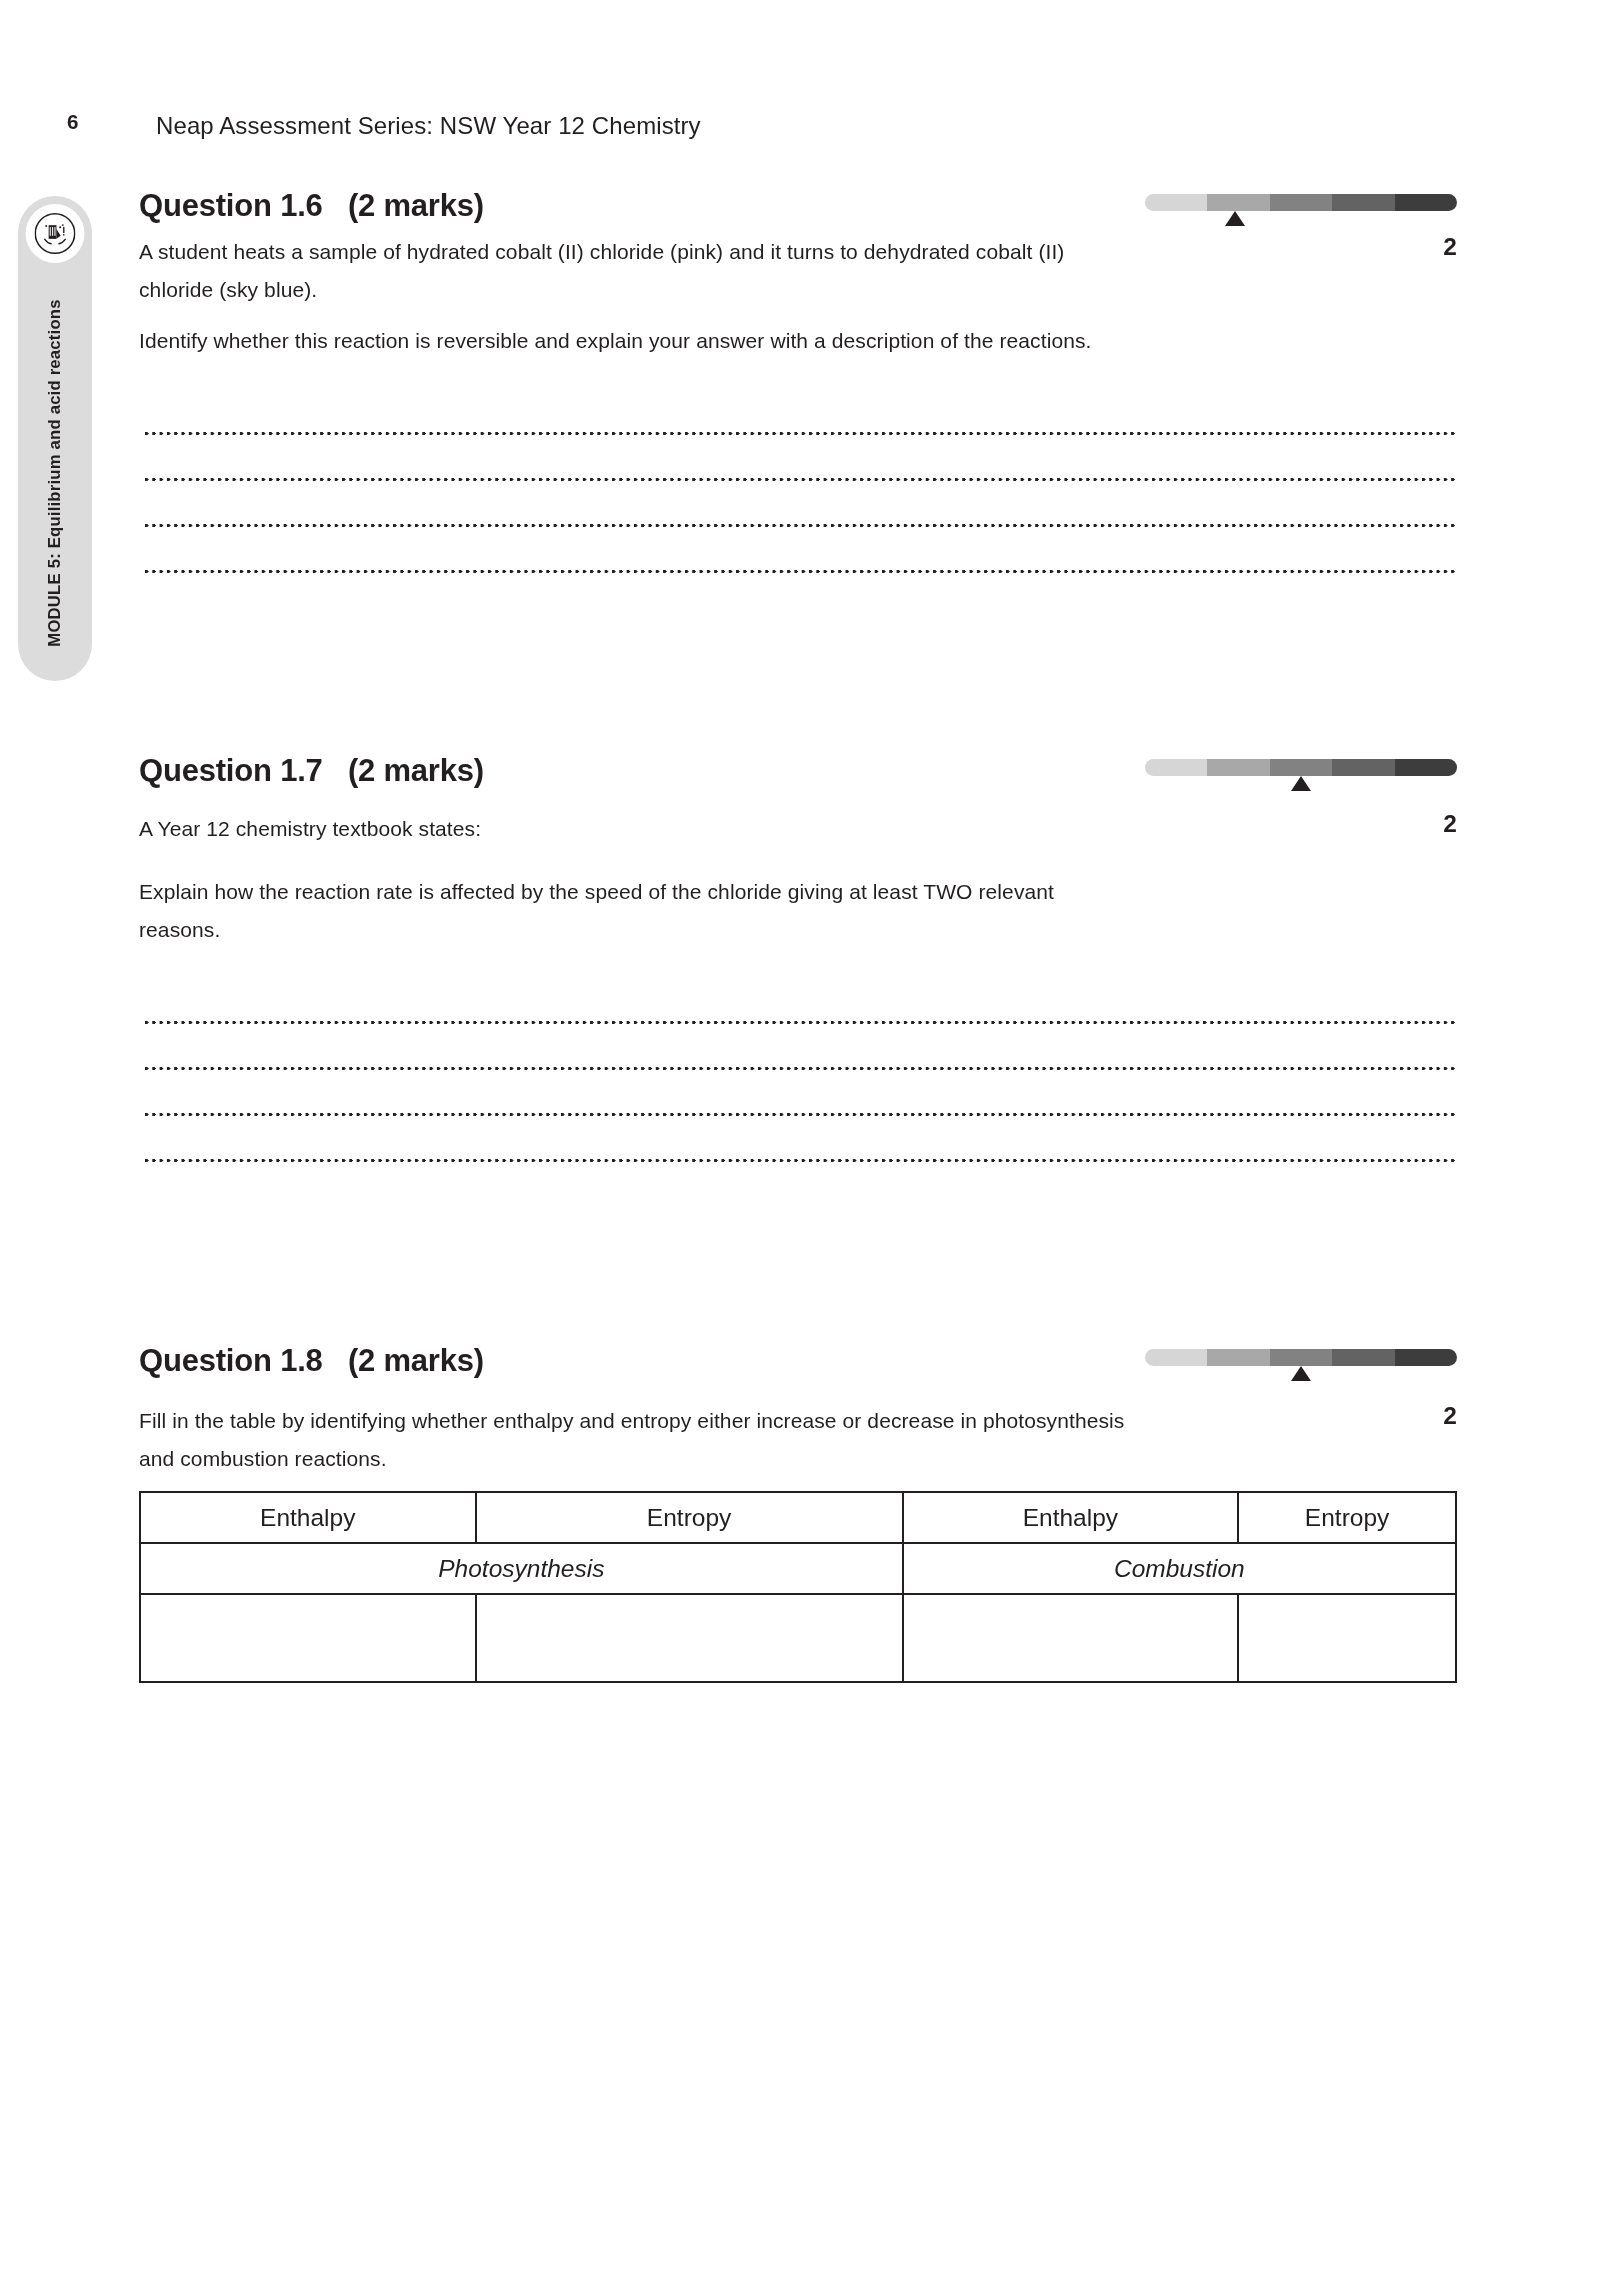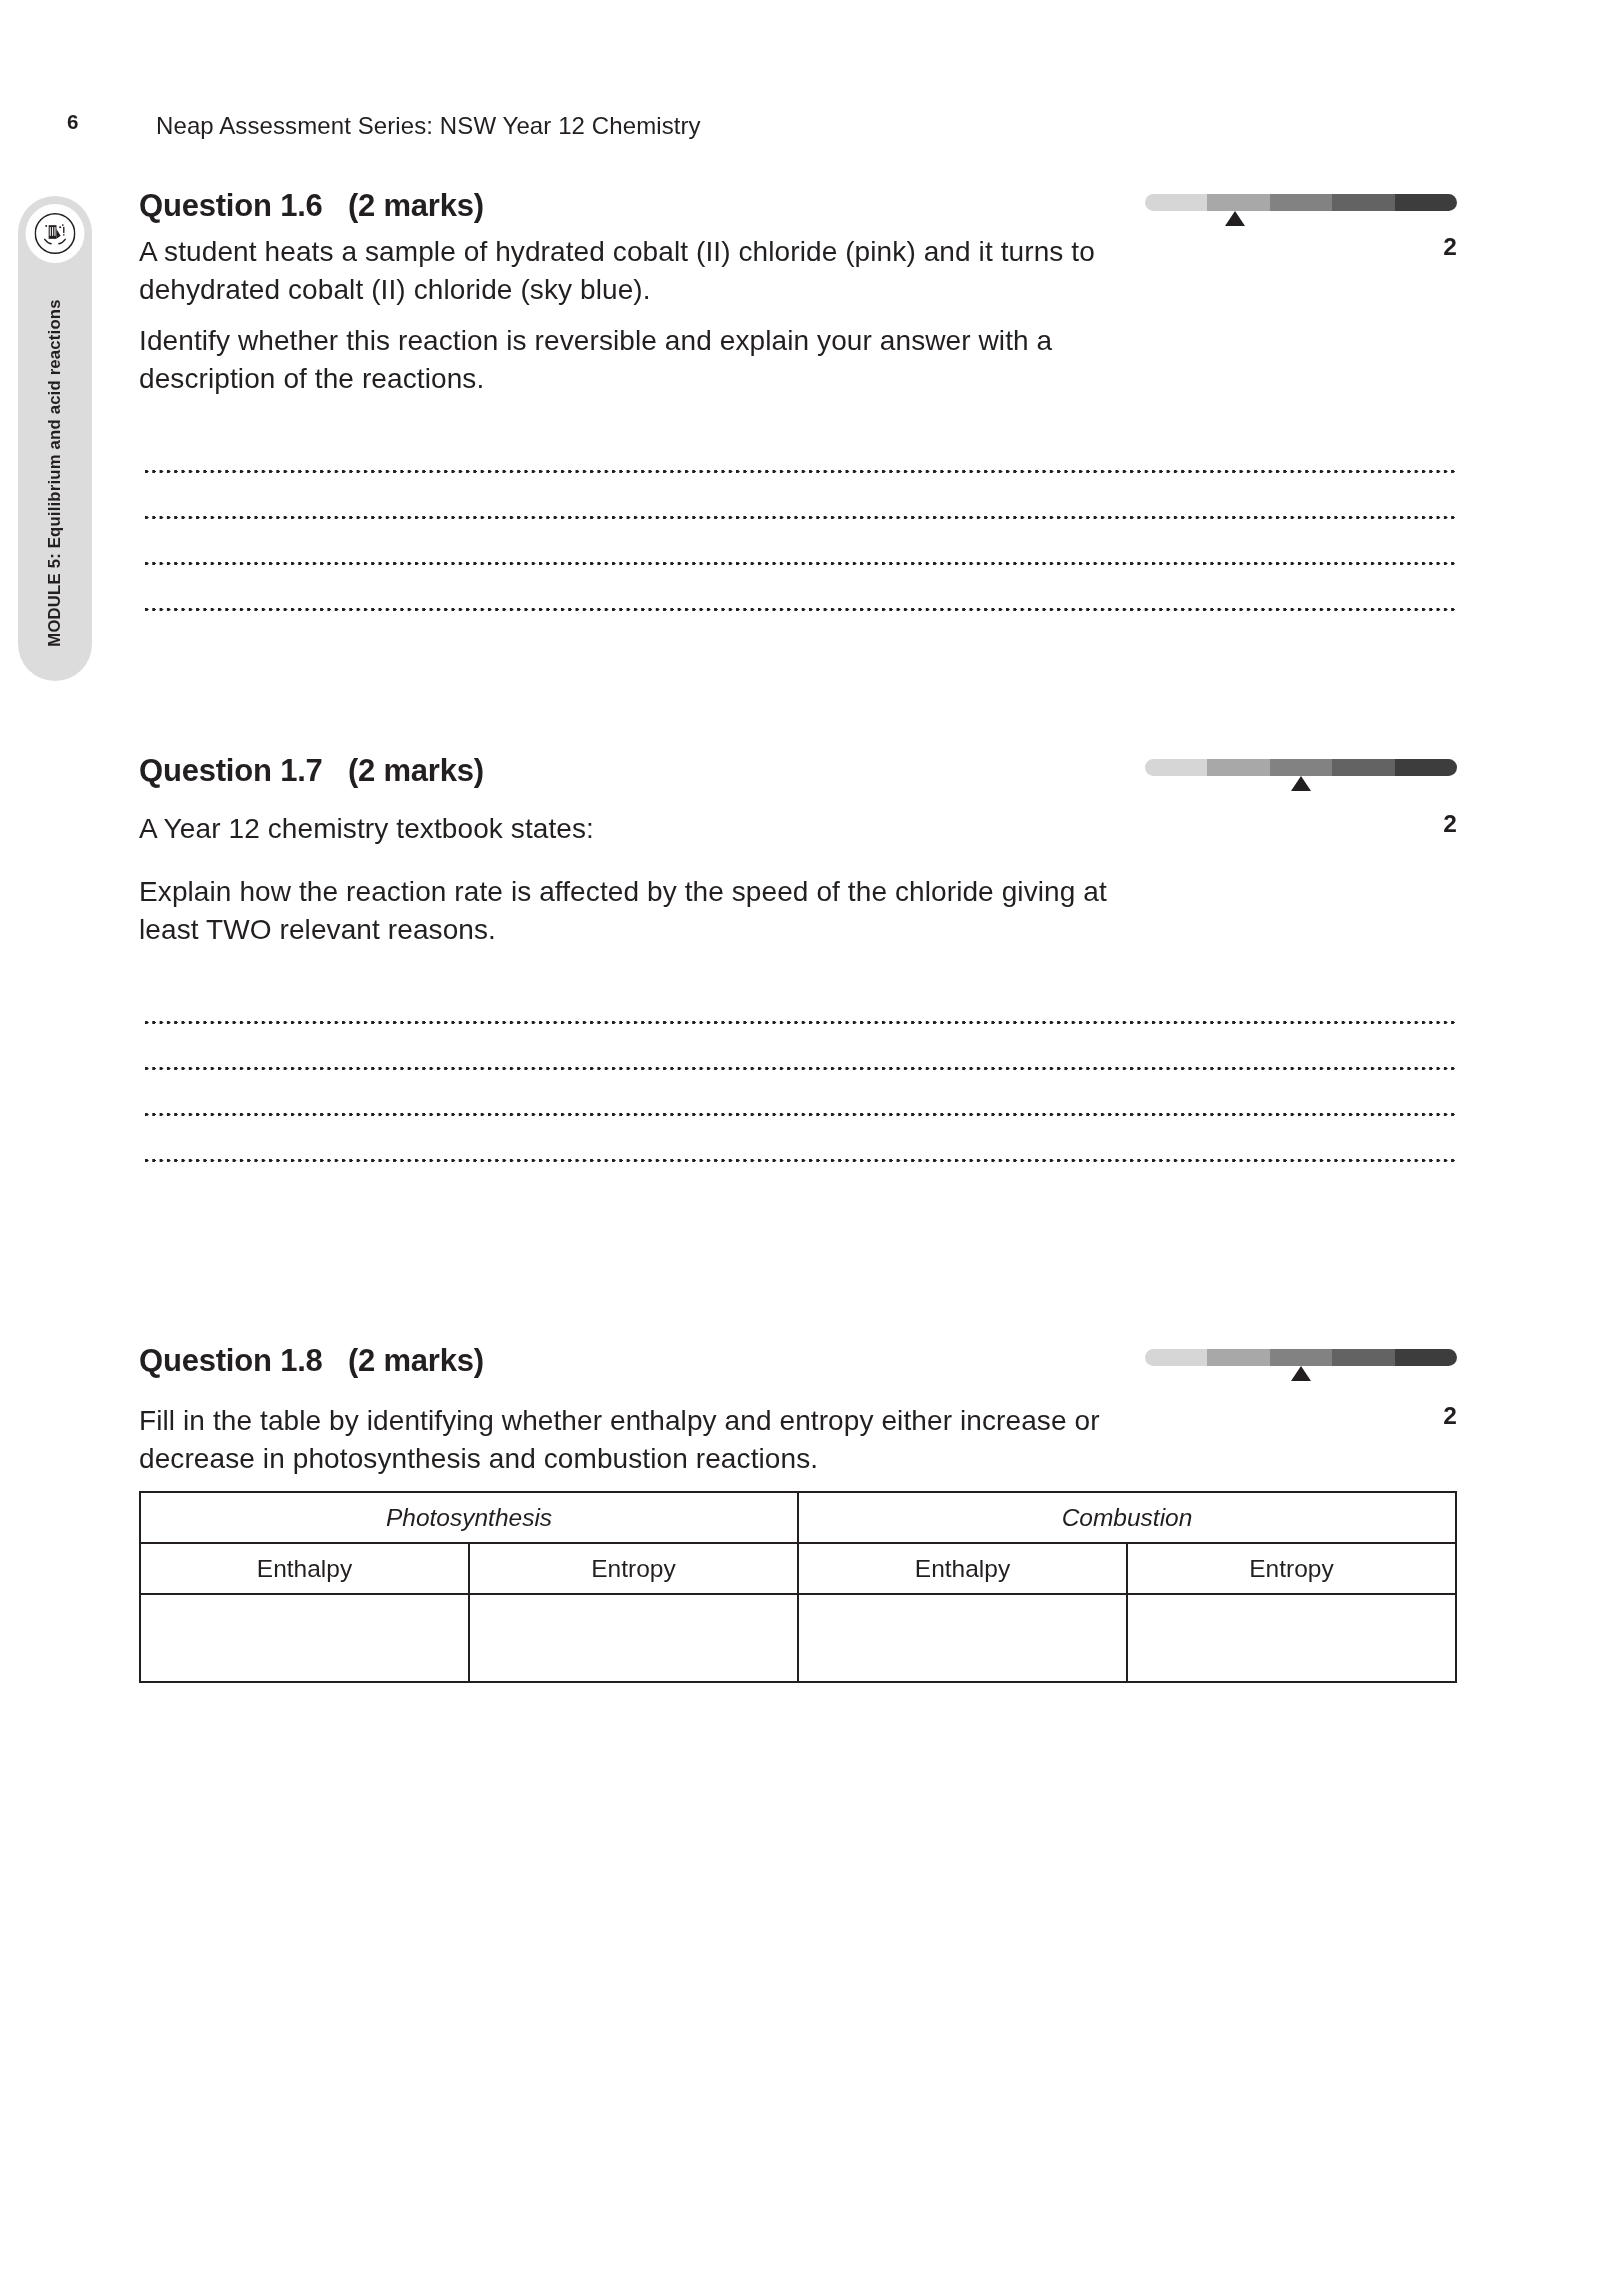--- a/index.html
+++ b/index.html
@@ -141,21 +141,21 @@
     height: 0;
     border-left: 10.8px solid transparent;
     border-right: 10.8px solid transparent;
     border-bottom: 15.7px solid #231f20;
     transform: translateX(-50%);
   }
 
   
   .q-body { position: relative; }
   .para {
-    font-size: 28px;
+    font-size: 21px;
     line-height: 38px;
     letter-spacing: 0.1px;
     margin: 0;
     max-width: 990px;
   }
   .para + .para { margin-top: 13px; }
   .quote {
     font-size: 21.6px;
     line-height: 35px;
     font-style: italic;
@@ -307,28 +307,28 @@
           <div class="difficulty-marker" style="left: 50%; border-bottom-color: rgb(35, 31, 32);"></div>
         </div>
       </div>
       <div class="q-body" style="margin-top:13.7px;">
         <div class="marks">2</div>
         <p class="para">Fill in the table by identifying whether enthalpy and entropy either increase or decrease in photosynthesis and combustion reactions.</p>
       </div>
       <table class="answer-table" style="margin-top:13.7px;">
         <tbody>
           <tr>
-            <td class="grp-head outer-top" colspan="2">Photosynthesis</td>
-            <td class="grp-head outer-top" colspan="2">Combustion</td>
-          </tr>
-          <tr>
             <td class="col-head" style="width:25.5%;">Enthalpy</td>
             <td class="col-head" style="width:32.5%;">Entropy</td>
             <td class="col-head" style="width:25.5%;">Enthalpy</td>
             <td class="col-head" style="width:16.5%;">Entropy</td>
+          </tr>
+          <tr>
+            <td class="grp-head outer-top" colspan="2">Photosynthesis</td>
+            <td class="grp-head outer-top" colspan="2">Combustion</td>
           </tr>
           <tr class="blank-row">
             <td class="outer-bottom"></td>
             <td class="outer-bottom"></td>
             <td class="outer-bottom"></td>
             <td class="outer-bottom"></td>
           </tr>
         </tbody>
       </table>
     </div>

